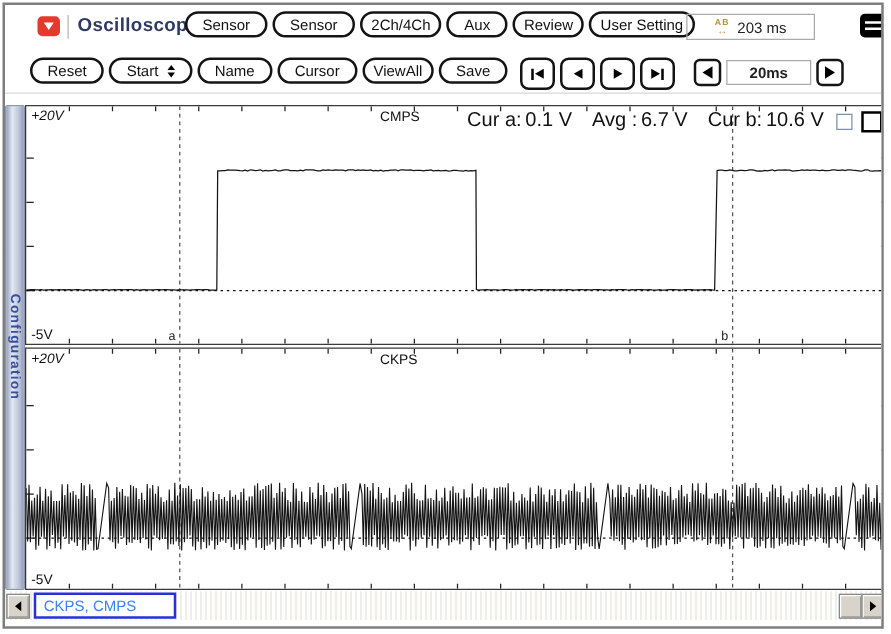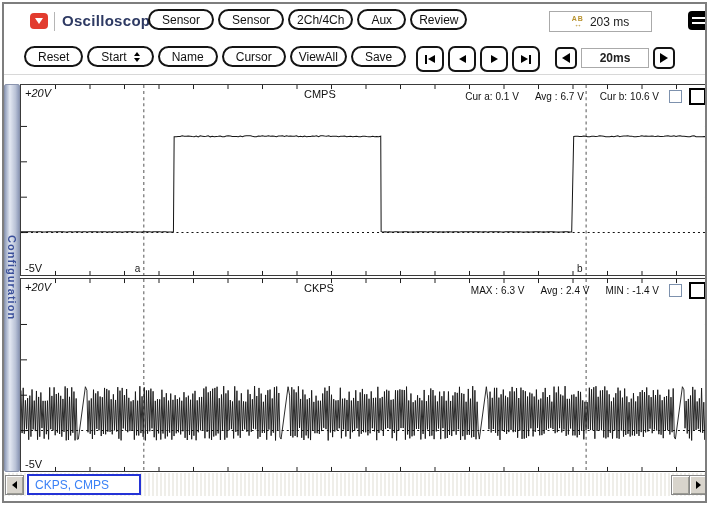--- a/index.html
+++ b/index.html
@@ -46,21 +46,21 @@
 
   
   .panel{position:absolute;left:16px;width:690px;border:1px solid #3a3a3a;background:#fff;}
   .panel1{top:80px;height:190px;}
   .panel2{top:274px;height:192px;}
   .wave{position:absolute;left:0;top:0;width:100%;height:100%;}
   .plabel{position:absolute;font-size:11px;color:#111;}
   .vl-top{left:4px;top:2px;font-style:italic;}
   .vl-bot{left:4px;bottom:1px;}
   .ptitle{position:absolute;left:283px;top:3px;font-size:11px;color:#111;}
-  .meas{position:absolute;right:5px;top:3px;display:flex;align-items:center;gap:0;font-size:10px;color:#111;}
+  .meas{position:absolute;right:5px;top:3px;display:flex;align-items:center;gap:0;font-size:16px;color:#111;}
   .meas .m{margin-left:16px;white-space:nowrap;}
   .meas .m .val{margin-left:3px;}
   .checkbox{width:11px;height:11px;border:1px solid #7d91ad;background:#fff;margin-left:10px;display:inline-block;}
   .chbtn{margin-left:7px;width:9px;height:9px;border:2px solid #000;padding:2px;display:inline-block;}
   .chbtn .fill{width:9px;height:9px;background:#000;}
 
   
   .sbar{position:absolute;left:0;top:469px;width:705px;height:23px;
     background-image:repeating-linear-gradient(90deg,#efeee9 0 2px,#ffffff 2px 4px),repeating-linear-gradient(0deg,rgba(214,212,203,.55) 0 2px,rgba(255,255,255,0) 2px 4px);}
   .sarrow{position:absolute;top:2px;width:17px;height:18px;background:#d8d4cc;border:1px solid #888;
@@ -84,20 +84,21 @@
         <div class="tri"></div>
       </div>
     <div class="vsep"></div>
     <div class="apptitle">Oscilloscope</div>
     <div class="btnrow r1btns">
       <button class="btn">Sensor</button>
       <button class="btn">Sensor</button>
       <button class="btn tight">2Ch/4Ch</button>
       <button class="btn">Aux</button>
       <button class="btn tight">Review</button>
+      <button class="btn tight">User Setting</button>
     </div>
     <div class="timebox">
       <span class="abicon">
         <span class="t">AB</span>
         <span class="b">↔</span>
       </span>
       <span>203 ms</span>
     </div>
     <div class="menubtn">
       <div class="bar"></div>
@@ -266,27 +267,20 @@
         <line x1="682" y1="80" x2="688" y2="80" stroke="#222" stroke-width="1"></line>
         <line x1="0" y1="45" x2="6" y2="45" stroke="#222" stroke-width="1"></line>
         <line x1="682" y1="45" x2="688" y2="45" stroke="#222" stroke-width="1"></line>
         <line x1="0" y1="150" x2="688" y2="150" stroke="#111" stroke-width="1" stroke-dasharray="2 3"></line>
         <line x1="122.464" y1="0" x2="122.464" y2="190" stroke="#555" stroke-width="1" stroke-dasharray="3 3"></line>
         <line x1="563.472" y1="0" x2="563.472" y2="190" stroke="#555" stroke-width="1" stroke-dasharray="3 3"></line>
         <polyline points="0.0,110.3 1.1,152.5 2.2,107.7 3.3,153.1 4.4,120.1 5.5,148.6 6.6,117.9 7.7,159.1 8.8,115.4 9.9,156.0 11.0,109.3 12.1,148.8 13.2,120.4 14.3,150.5 15.4,110.8 16.5,159.0 17.6,116.7 18.7,156.1 19.8,112.3 20.9,147.5 22.0,120.6 23.1,158.0 24.2,120.6 25.3,153.6 26.4,120.4 27.5,158.7 28.6,107.3 29.7,148.6 30.8,115.7 31.9,149.9 33.0,107.2 34.1,154.6 35.2,113.8 36.3,152.0 37.4,112.7 38.5,153.4 39.6,115.6 40.7,156.1 41.8,118.7 42.9,151.3 44.0,106.3 45.1,159.7 46.2,108.1 47.3,159.3 48.4,116.6 49.5,154.9 50.6,107.2 51.7,152.2 52.8,111.4 53.9,159.7 55.0,118.2 56.1,158.7 57.2,158.4 64.2,106.6 65.7,110.1 66.8,151.7 67.9,120.3 69.0,153.2 70.1,118.2 71.2,158.3 72.3,109.5 73.4,154.2 74.5,113.2 75.6,148.3 76.7,111.1 77.8,149.7 78.9,116.3 80.0,155.4 81.1,117.0 82.2,153.3 83.3,107.8 84.4,153.7 85.5,108.8 86.6,151.1 87.7,110.2 88.8,151.3 89.9,119.0 91.0,153.7 92.1,114.1 93.2,149.8 94.3,119.7 95.4,151.0 96.5,107.0 97.6,158.1 98.7,110.5 99.8,159.7 100.9,107.8 102.0,147.9 103.1,114.9 104.2,149.9 105.3,108.9 106.4,151.6 107.5,117.6 108.6,150.5 109.7,121.1 110.8,150.2 111.9,119.9 113.0,159.0 114.1,111.4 115.2,154.7 116.3,120.4 117.4,154.9 118.5,106.1 119.6,152.5 120.7,116.1 121.8,156.2 122.9,107.2 124.0,159.7 125.1,110.3 126.2,153.1 127.3,110.2 128.4,150.7 129.5,108.5 130.6,147.8 131.7,111.1 132.8,156.6 133.9,120.6 135.0,159.5 136.1,118.9 137.2,152.8 138.3,119.1 139.4,158.9 140.5,109.6 141.6,152.9 142.7,117.0 143.8,157.9 144.9,113.0 146.0,155.7 147.1,120.3 148.2,152.0 149.3,113.4 150.4,159.0 151.5,119.6 152.6,155.4 153.7,115.0 154.8,152.7 155.9,118.9 157.0,151.7 158.1,117.4 159.2,153.8 160.3,120.5 161.4,150.7 162.5,112.0 163.6,157.2 164.7,117.1 165.8,159.3 166.9,115.5 168.0,154.4 169.1,119.5 170.2,158.6 171.3,113.4 172.4,155.1 173.5,110.7 174.6,159.6 175.7,120.1 176.8,151.7 177.9,117.0 179.0,149.7 180.1,116.7 181.2,149.5 182.3,108.3 183.4,157.6 184.5,106.5 185.6,151.3 186.7,112.2 187.8,157.7 188.9,111.0 190.0,159.3 191.1,108.6 192.2,155.9 193.3,107.8 194.4,154.9 195.5,106.6 196.6,152.8 197.7,118.0 198.8,159.2 199.9,114.3 201.0,149.4 202.1,106.0 203.2,159.0 204.3,113.2 205.4,157.0 206.5,110.2 207.6,149.6 208.7,119.8 209.8,148.5 210.9,121.2 212.0,157.8 213.1,106.2 214.2,151.3 215.3,110.6 216.4,154.9 217.5,120.3 218.6,157.2 219.7,113.1 220.8,150.3 221.9,121.1 223.0,148.8 224.1,121.4 225.2,151.2 226.3,109.5 227.4,155.0 228.5,113.9 229.6,151.2 230.7,119.0 231.8,148.1 232.9,106.0 234.0,148.7 235.1,115.8 236.2,158.0 237.3,107.8 238.4,156.3 239.5,113.4 240.6,152.3 241.7,121.5 242.8,152.3 243.9,114.7 245.0,159.0 246.1,110.1 247.2,149.0 248.3,109.4 249.4,155.1 250.5,118.2 251.6,152.1 252.7,107.1 253.8,159.8 254.9,106.4 256.0,149.6 257.1,112.8 258.2,156.4 259.3,158.4 266.3,106.6 267.8,114.9 268.9,155.3 270.0,107.1 271.1,156.8 272.2,109.4 273.3,155.3 274.4,112.2 275.5,156.5 276.6,106.2 277.7,147.4 278.8,118.7 279.9,157.1 281.0,109.5 282.1,159.3 283.2,114.3 284.3,154.8 285.4,119.1 286.5,157.6 287.6,117.8 288.7,159.4 289.8,110.1 290.9,149.8 292.0,121.6 293.1,152.6 294.2,115.5 295.3,152.6 296.4,120.4 297.5,153.3 298.6,120.5 299.7,150.5 300.8,113.3 301.9,147.3 303.0,107.5 304.1,148.5 305.2,110.7 306.3,159.8 307.4,106.0 308.5,151.9 309.6,114.5 310.7,156.5 311.8,118.9 312.9,150.9 314.0,120.2 315.1,149.6 316.2,119.9 317.3,147.7 318.4,107.6 319.5,157.6 320.6,118.5 321.7,148.9 322.8,118.2 323.9,155.9 325.0,119.7 326.1,150.4 327.2,111.5 328.3,158.1 329.4,120.3 330.5,151.6 331.6,117.7 332.7,150.4 333.8,110.1 334.9,147.8 336.0,120.7 337.1,155.8 338.2,112.2 339.3,153.2 340.4,108.8 341.5,151.6 342.6,114.1 343.7,151.7 344.8,114.0 345.9,154.7 347.0,118.5 348.1,152.7 349.2,111.2 350.3,147.7 351.4,117.7 352.5,150.8 353.6,117.5 354.7,159.5 355.8,106.7 356.9,152.3 358.0,118.0 359.1,149.8 360.2,116.7 361.3,155.3 362.4,111.3 363.5,148.5 364.6,109.6 365.7,147.5 366.8,110.6 367.9,148.4 369.0,119.6 370.1,157.5 371.2,119.1 372.3,152.3 373.4,110.1 374.5,159.8 375.6,110.2 376.7,149.8 377.8,109.2 378.9,147.5 380.0,109.7 381.1,147.5 382.2,109.9 383.3,159.0 384.4,106.5 385.5,153.9 386.6,120.2 387.7,157.7 388.8,113.3 389.9,155.7 391.0,121.9 392.1,154.9 393.2,120.2 394.3,148.4 395.4,115.1 396.5,148.4 397.6,117.7 398.7,158.8 399.8,120.2 400.9,153.3 402.0,109.8 403.1,158.0 404.2,120.9 405.3,148.8 406.4,115.1 407.5,155.5 408.6,108.3 409.7,155.0 410.8,109.9 411.9,158.5 413.0,115.4 414.1,150.8 415.2,121.2 416.3,148.0 417.4,111.5 418.5,158.5 419.6,116.0 420.7,147.6 421.8,111.1 422.9,157.9 424.0,120.5 425.1,157.3 426.2,111.3 427.3,154.3 428.4,120.7 429.5,155.4 430.6,115.3 431.7,150.6 432.8,112.1 433.9,154.1 435.0,112.7 436.1,148.7 437.2,106.7 438.3,159.3 439.4,113.0 440.5,155.5 441.6,113.7 442.7,159.0 443.8,121.5 444.9,154.2 446.0,108.8 447.1,154.2 448.2,118.4 449.3,156.8 450.4,106.0 451.5,156.3 452.6,110.1 453.7,158.6 454.8,121.5 455.9,150.5 457.0,158.4 464.0,106.6 465.5,119.3 466.6,148.6 467.7,111.5 468.8,151.9 469.9,117.6 471.0,148.5 472.1,107.7 473.2,152.3 474.3,107.7 475.4,155.1 476.5,117.4 477.6,159.2 478.7,114.1 479.8,150.4 480.9,109.4 482.0,151.4 483.1,115.6 484.2,153.3 485.3,117.1 486.4,151.5 487.5,111.2 488.6,149.3 489.7,106.8 490.8,151.6 491.9,111.3 493.0,151.3 494.1,107.9 495.2,157.1 496.3,117.8 497.4,150.1 498.5,107.5 499.6,158.2 500.7,110.0 501.8,158.0 502.9,111.1 504.0,157.1 505.1,116.3 506.2,155.5 507.3,112.4 508.4,147.8 509.5,113.4 510.6,155.8 511.7,116.3 512.8,151.4 513.9,109.4 515.0,147.5 516.1,119.5 517.2,154.7 518.3,118.3 519.4,154.5 520.5,112.0 521.6,153.0 522.7,107.8 523.8,149.4 524.9,116.8 526.0,147.9 527.1,114.8 528.2,147.3 529.3,121.4 530.4,148.5 531.5,106.5 532.6,152.6 533.7,112.3 534.8,151.6 535.9,106.5 537.0,147.6 538.1,114.3 539.2,151.8 540.3,115.4 541.4,149.0 542.5,106.0 543.6,155.3 544.7,118.6 545.8,153.9 546.9,118.6 548.0,147.9 549.1,114.6 550.2,154.8 551.3,114.2 552.4,154.8 553.5,116.6 554.6,156.7 555.7,110.8 556.8,154.3 557.9,111.7 559.0,150.2 560.1,120.1 561.2,158.7 562.3,121.5 563.4,149.7 564.5,121.8 565.6,148.5 566.7,107.6 567.8,149.5 568.9,109.1 570.0,149.5 571.1,107.1 572.2,158.1 573.3,106.1 574.4,150.3 575.5,116.6 576.6,149.4 577.7,110.4 578.8,149.6 579.9,110.0 581.0,156.8 582.1,106.3 583.2,157.8 584.3,110.3 585.4,156.6 586.5,114.1 587.6,152.2 588.7,121.1 589.8,157.9 590.9,117.4 592.0,149.8 593.1,113.0 594.2,157.5 595.3,107.5 596.4,158.1 597.5,110.5 598.6,150.0 599.7,117.4 600.8,156.0 601.9,108.4 603.0,154.3 604.1,116.2 605.2,153.2 606.3,121.9 607.4,155.9 608.5,118.4 609.6,154.7 610.7,113.0 611.8,155.1 612.9,121.2 614.0,153.2 615.1,116.0 616.2,155.3 617.3,111.9 618.4,151.5 619.5,110.0 620.6,156.2 621.7,111.9 622.8,151.8 623.9,107.3 625.0,150.9 626.1,115.0 627.2,148.1 628.3,116.9 629.4,152.6 630.5,110.0 631.6,148.9 632.7,114.8 633.8,149.9 634.9,109.6 636.0,153.6 637.1,114.6 638.2,154.1 639.3,120.0 640.4,157.5 641.5,116.7 642.6,150.4 643.7,115.8 644.8,149.6 645.9,109.4 647.0,153.9 648.1,116.9 649.2,151.6 650.3,108.3 651.4,156.4 652.5,158.4 659.5,106.6 661.0,109.6 662.1,147.7 663.2,120.7 664.3,152.9 665.4,118.7 666.5,157.7 667.6,115.3 668.7,159.8 669.8,106.8 670.9,150.1 672.0,109.6 673.1,149.4 674.2,121.2 675.3,148.2 676.4,118.1 677.5,151.6 678.6,107.9 679.7,152.3 680.8,121.9 681.9,159.1 683.0,117.0 684.1,153.2 685.2,108.0 686.3,149.8 687.4,112.0 688.5,150.6" fill="none" stroke="#151515" stroke-width="0.9"></polyline>
       </svg>
     <div class="plabel vl-top">+20V</div>
     <div class="ptitle">CKPS</div>
-    <div class="meas">
-      <span class="m"><span>MAX :</span><span class="val">6.3 V</span></span>
-      <span class="m"><span>Avg :</span><span class="val">2.4 V</span></span>
-      <span class="m"><span>MIN :</span><span class="val">-1.4 V</span></span>
-      <span class="checkbox"></span>
-      <span class="chbtn"><span class="fill"></span></span>
-    </div>
     <div class="plabel vl-bot">-5V</div>
   </div>
 
   <div class="sbar">
     <div class="sarrow sa-left">
         <span class="tri-l"></span>
       </div>
     <div class="selbox">CKPS, CMPS</div>
     <div class="sthumb"></div>
     <div class="sarrow sa-right">

